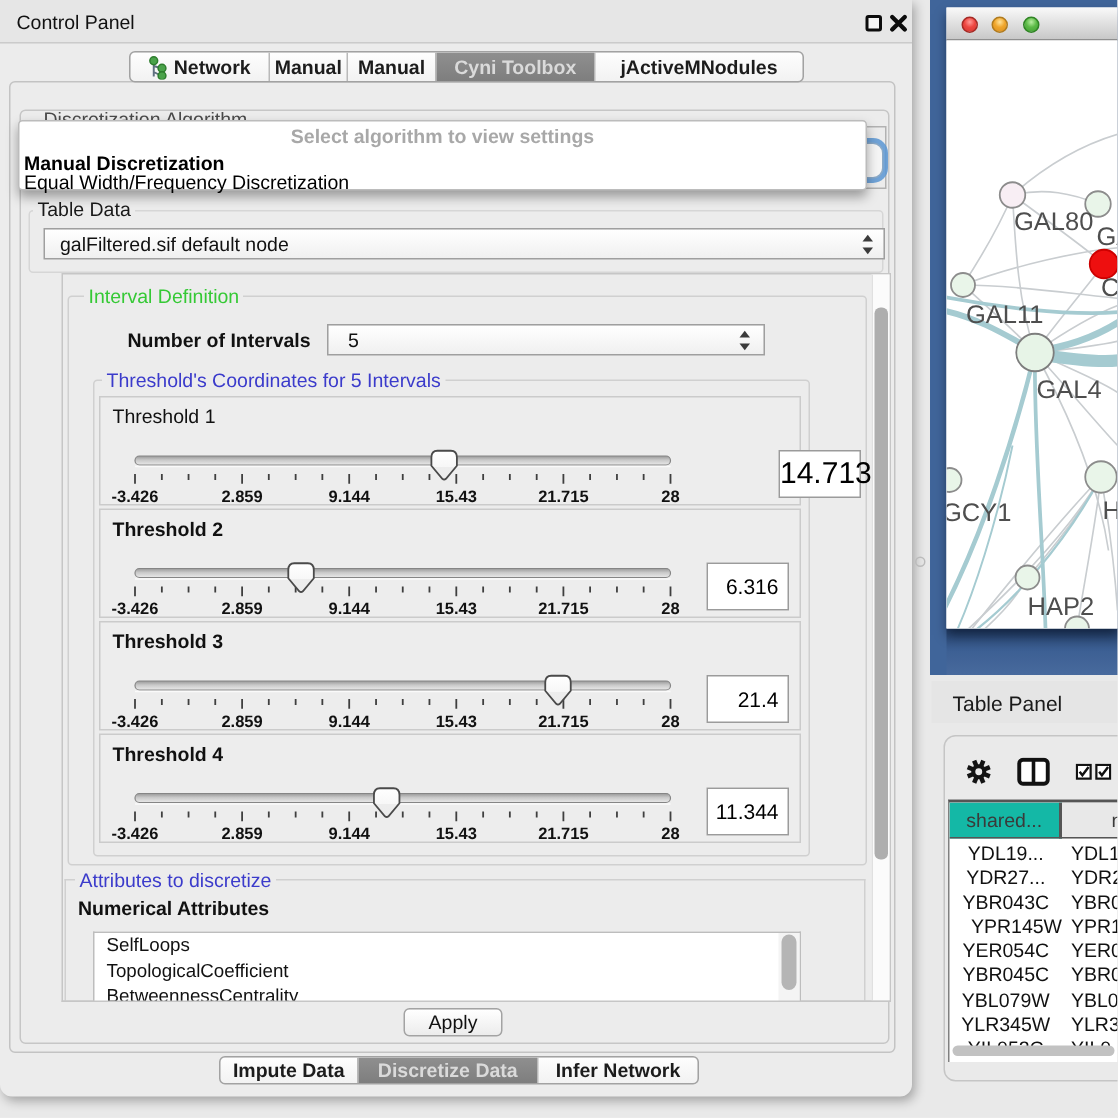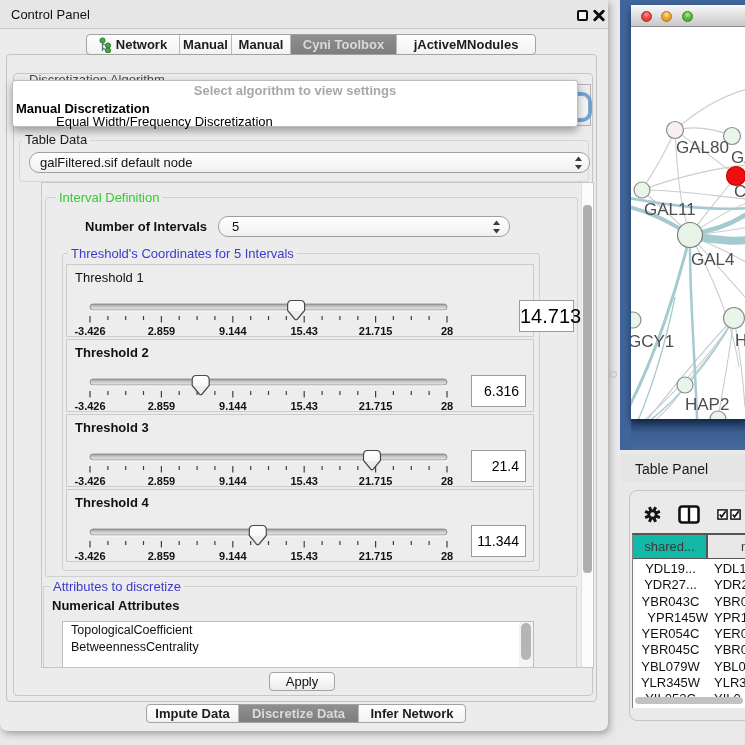--- a/index.html
+++ b/index.html
@@ -3,21 +3,21 @@
 <style>
 html,body{margin:0;padding:0;}
 body{width:745px;height:745px;overflow:hidden;background:#e9e9e9;font-family:"Liberation Sans",sans-serif;}
 .abs{position:absolute;}
 #scene{position:relative;width:745px;height:745px;}
 
 .tabbar{position:absolute;display:flex;background:linear-gradient(#fefefe,#f2f2f2);border:1px solid #a2a2a2;border-radius:4px;box-sizing:border-box;overflow:hidden;}
 .tab{font-size:13px;font-weight:bold;color:#1c1c1c;display:flex;align-items:center;justify-content:center;border-right:1px solid #b9b9b9;box-sizing:border-box;}
 .tab:last-child{border-right:none;}
 .tab.sel{background:linear-gradient(#8f8f8f,#7e7e7e);color:#dadada;}
-.combo{position:absolute;box-sizing:border-box;border:1px solid #9f9f9f;border-radius:10px;background:linear-gradient(#ffffff,#f0f0f0);font-size:13px;color:#111;}
+.combo{position:absolute;box-sizing:border-box;border:1px solid #9f9f9f;border-radius:0;background:linear-gradient(#ffffff,#f0f0f0);font-size:13px;color:#111;}
 .cgroup{position:absolute;box-sizing:border-box;border:1px solid #d4d4d4;border-radius:3px;}
 .glabel{position:absolute;font-size:13px;background:#ececec;padding:0 3px;line-height:13px;}
 .vbox{position:absolute;box-sizing:border-box;background:#fff;border:1px solid #9b9b9b;font-size:13px;color:#000;text-align:right;}
 </style></head>
 <body>
 <div id="scene">
 
 <div class="abs" style="left:0;top:0;width:745px;height:745px;background:#e9e9e9;"></div>
 
 <div class="abs" style="left:0;top:0;width:608px;height:731px;background:#ececec;border-radius:0 0 8px 8px;box-shadow:2px 3px 7px rgba(0,0,0,0.3);"></div>
@@ -47,21 +47,21 @@
 <div class="abs" style="left:13px;top:73px;width:580px;height:623px;box-sizing:border-box;border:1px solid #c6c6c6;border-radius:4px;background:#ececec;"></div>
 
 <div class="abs" style="left:29px;top:72px;font-size:13px;color:#4a4a4a;">Discretization Algorithm</div>
 
 <div class="abs" style="left:23px;top:84px;width:568px;height:42px;box-sizing:border-box;border:1px solid #b2b2b2;background:#ececec;"></div>
 <div class="abs" style="left:32px;top:95px;width:557px;height:24px;box-sizing:border-box;border-radius:7px;background:#f5f5f5;border:1px solid #8aa9c7;box-shadow:0 0 0 3px rgba(90,150,212,0.85);"></div>
 
 <div class="abs" style="left:12px;top:80px;width:566px;height:47px;background:#ffffff;border:1px solid #bcbcbc;border-radius:3px;box-shadow:0 4px 8px rgba(0,0,0,0.35);z-index:5;box-sizing:border-box;"></div>
 <div class="abs" style="left:12px;top:83px;width:566px;text-align:center;font-size:13px;font-weight:bold;color:#a8a8a8;z-index:6;">Select algorithm to view settings</div>
 <div class="abs" style="left:16px;top:101px;font-size:13px;font-weight:bold;color:#000;z-index:6;">Manual Discretization</div>
-<div class="abs" style="left:16px;top:114px;font-size:13px;color:#000;z-index:6;margin-left:40px;">Equal Width/Frequency Discretization</div>
+<div class="abs" style="left:16px;top:114px;font-size:13px;color:#000;z-index:6;">Equal Width/Frequency Discretization</div>
 
 <div class="cgroup" style="left:19px;top:140px;width:570px;height:42px;border-color:#d6d6d6;"></div>
 <div class="glabel" style="left:22px;top:133px;color:#1a1a1a;">Table Data</div>
 <div class="combo" style="left:29px;top:152px;width:561px;height:21px;line-height:19px;">
   <span style="margin-left:10px;">galFiltered.sif default node</span>
   <svg style="position:absolute;right:6px;top:3px;" width="9" height="14" viewBox="0 0 9 14">
         <path d="M4.5 0.5 L8 5 L1 5 Z" fill="#3b3b3b"></path>
         <path d="M4.5 13.5 L8 9 L1 9 Z" fill="#3b3b3b"></path>
       </svg>
 </div>
@@ -276,20 +276,21 @@
       <text x="309.6" y="45.5" font-size="11" font-weight="bold" fill="#111" text-anchor="middle" font-family="Liberation Sans">21.715</text>
       <text x="381.0" y="45.5" font-size="11" font-weight="bold" fill="#111" text-anchor="middle" font-family="Liberation Sans">28</text>
 <path d="M 183.3,16 Q 183.3,11.5 187.3,11.5 L 196.3,11.5 Q 200.3,11.5 200.3,16 L 200.3,21.5 L 193.0,30.2 Q 191.8,31.2 190.6,30.2 L 183.3,21.5 Z" fill="url(#thg489)" stroke="#4a4a4a" stroke-width="1.2"></path>
 </svg>
 <div class="vbox" style="left:471px;top:525px;width:55px;height:32px;line-height:30px;padding-right:6px;font-size:14px;">11.344</div>
 
 <div class="abs" style="left:43px;top:586px;width:534px;height:82px;box-sizing:border-box;border:1px solid #d0d0d0;border-bottom:none;"></div>
 <div class="glabel" style="left:50px;top:580px;color:#3b3bcb;">Attributes to discretize</div>
 <div class="abs" style="left:52px;top:598px;font-size:13px;font-weight:bold;color:#111;">Numerical Attributes</div>
 <div class="abs" style="left:62px;top:621px;width:472px;height:47px;box-sizing:border-box;background:#fff;border:1px solid #bdbdbd;border-bottom:none;overflow:hidden;font-size:12.5px;color:#111;">
+  <div style="height:17px;line-height:17px;padding-left:8px;">SelfLoops</div>
   <div style="height:17px;line-height:17px;padding-left:8px;">TopologicalCoefficient</div>
   <div style="height:17px;line-height:17px;padding-left:8px;">BetweennessCentrality</div>
 </div>
 <div class="abs" style="left:519px;top:622px;width:14px;height:46px;background:#f4f4f4;"></div>
 <div class="abs" style="left:521px;top:623px;width:10px;height:37px;background:#b5b5b5;border-radius:5px;"></div>
 <div class="abs" style="left:41px;top:667px;width:553px;height:1px;background:#c6c6c6;"></div>
 
 <div class="abs" style="left:269px;top:672px;width:66px;height:19px;box-sizing:border-box;border:1px solid #a3a3a3;border-radius:4px;background:linear-gradient(#ffffff,#ececec);font-size:13px;color:#111;text-align:center;line-height:17px;">Apply</div>
 
 <div class="tabbar" style="left:146px;top:704px;height:19px;">

